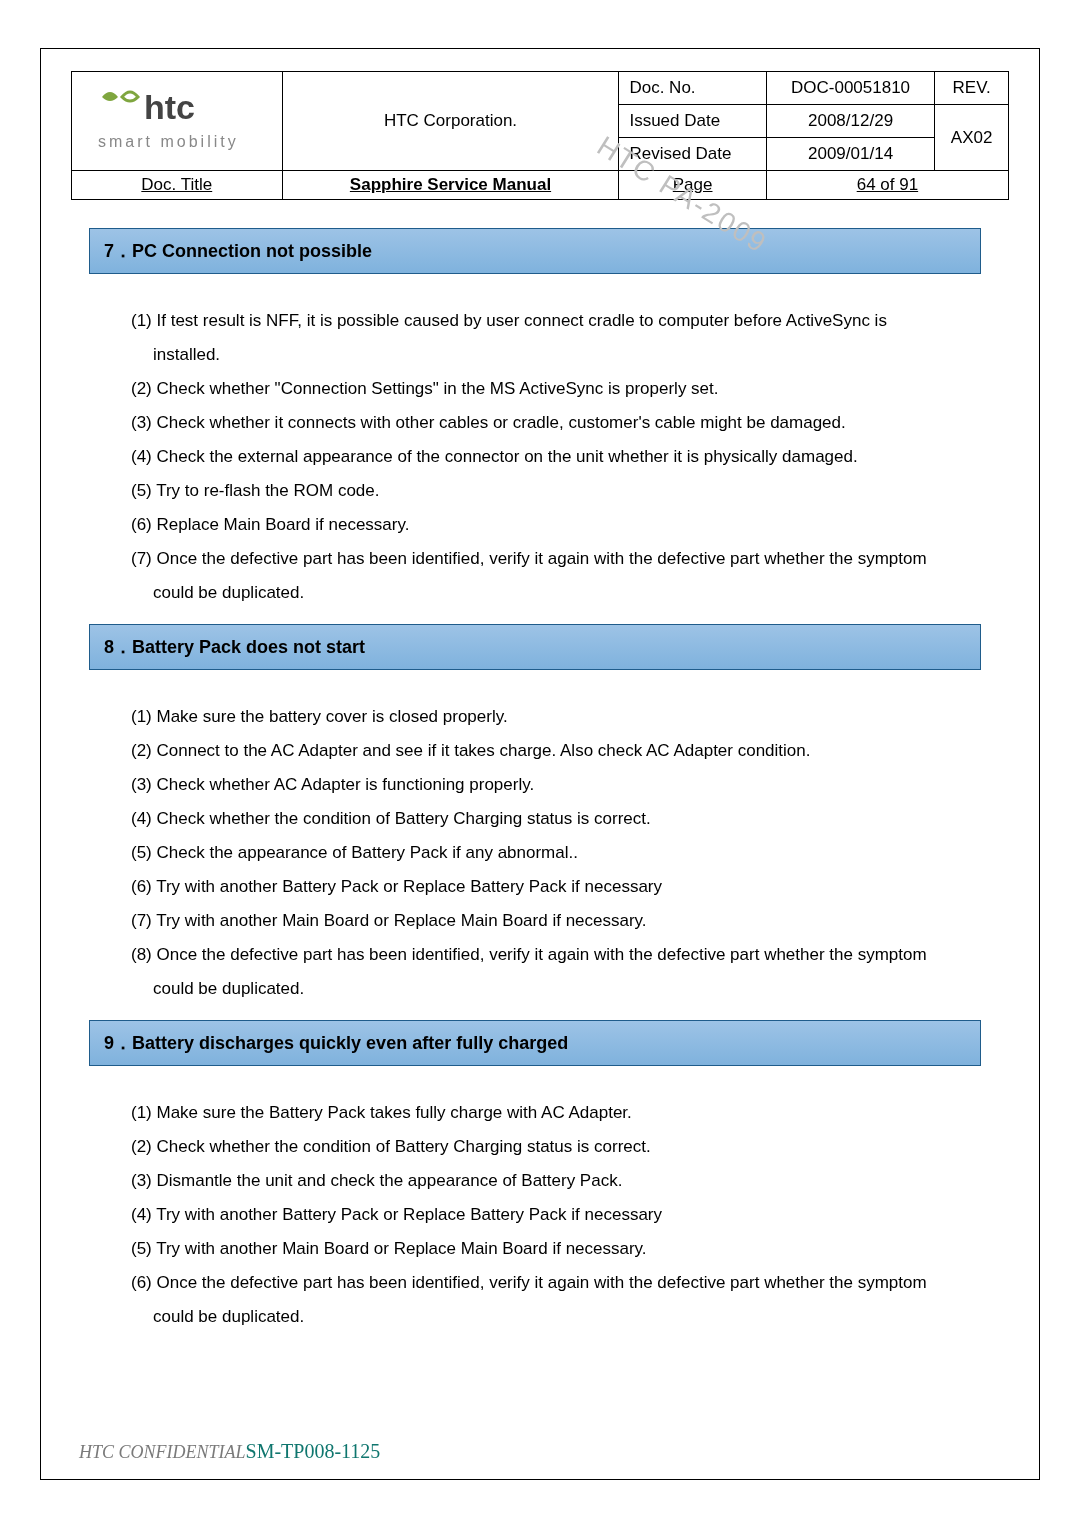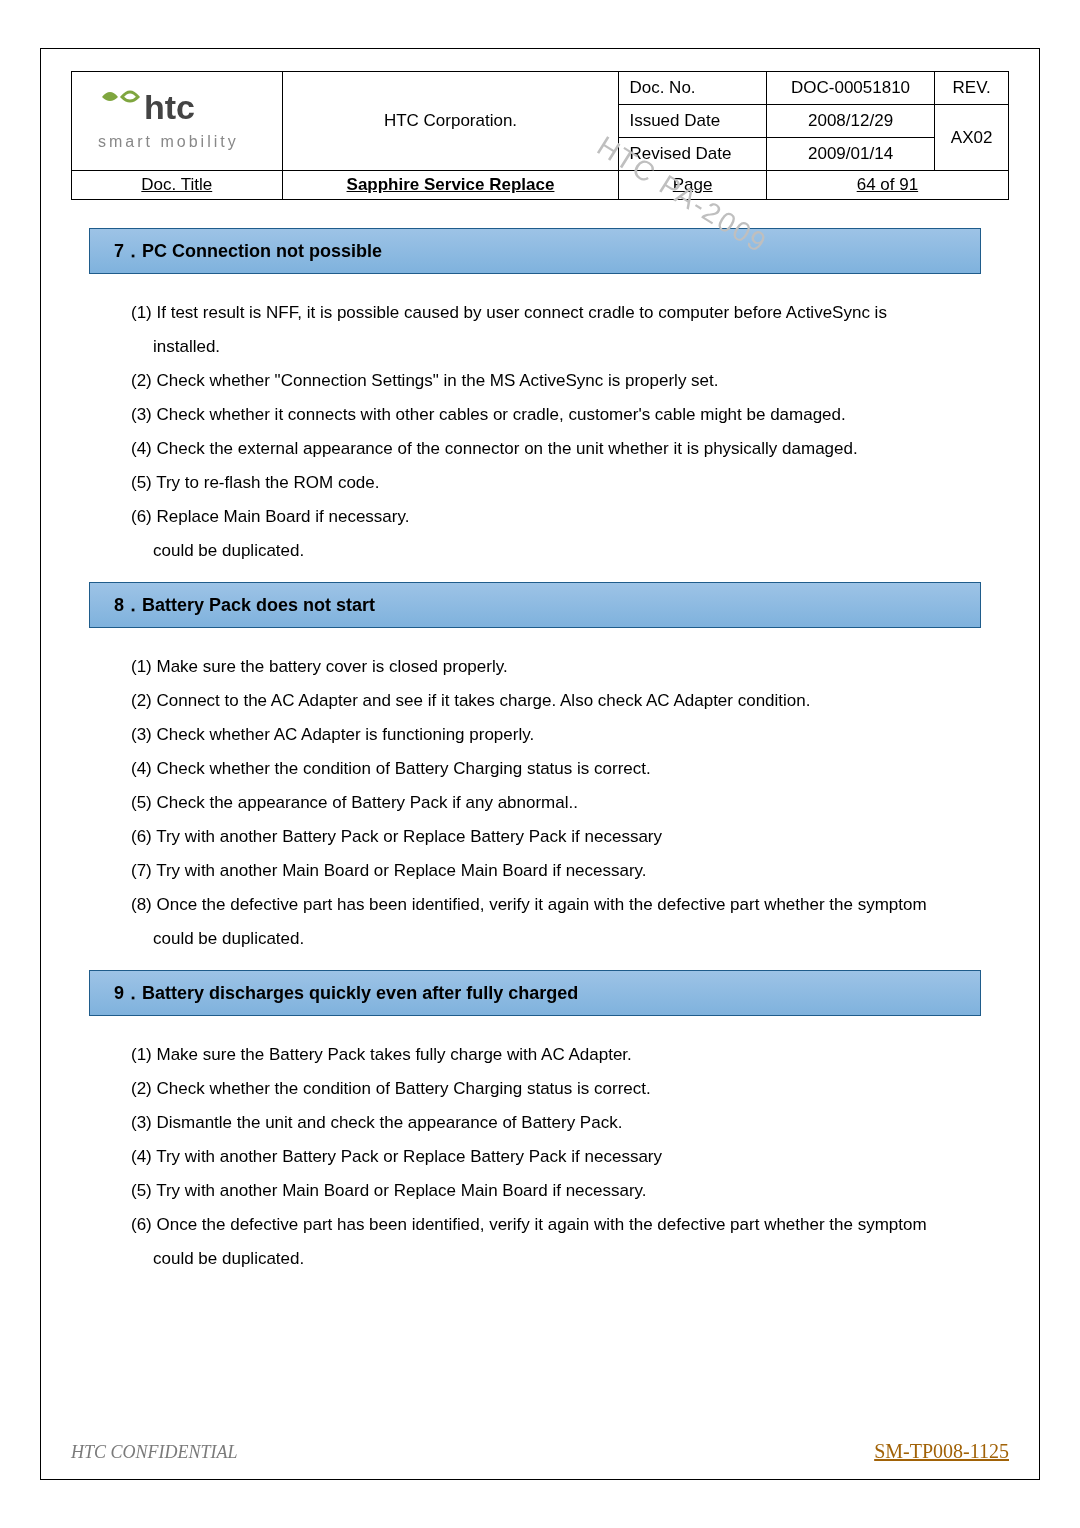--- a/index.html
+++ b/index.html
@@ -58,61 +58,59 @@
     transform: rotate(32deg);
     font-size: 28px;
     color: #bfbfbf;
     letter-spacing: 2px;
     pointer-events: none;
     font-family: Arial, sans-serif;
   }
   .section-head {
     background: linear-gradient(#9dc3e6 0%, #7fb2dd 100%);
     border: 1px solid #1f5c8b;
-    padding: 10px 24px;
+    padding: 10px 14px;
     font-weight: bold;
     font-size: 18px;
     color: #000;
-    margin: 4px 28px 16px 18px;
+    margin: 4px 28px 24px 18px;
   }
   .content-block {
     padding: 6px 40px 10px 48px;
     font-size: 17px;
     line-height: 2.0;
     text-align: justify;
   }
   .content-block .item {
     padding-left: 34px;
     text-indent: -34px;
     margin-left: 12px;
   }
   .content-block .hang {
     padding-left: 34px;
     text-indent: 0;
   }
   .footer {
     position: absolute;
     bottom: 16px;
-    left: 30px;
+    left: 38px;
     right: 30px;
     display: flex;
-    justify-content: space-between;
     align-items: flex-end;
   }
   .conf {
     font-style: italic;
     font-family: "Times New Roman", serif;
     font-size: 18px;
     color: #7a7a7a;
   }
   .sm {
     font-family: "Times New Roman", serif;
     font-size: 20px;
-    color: #a16207;
-    text-decoration: underline;
+    color: #0f766e;
   }
 </style>
 </head>
 <body>
 
 <div class="page-frame">
 
   <div class="watermark">HTC PA-2009</div>
 
   <table class="header-table">
@@ -137,36 +135,37 @@
       <td class="meta-label">Issued Date</td>
       <td class="meta-value">2008/12/29</td>
       <td class="rev-cell" rowspan="2">AX02</td>
     </tr>
     <tr>
       <td class="meta-label">Revised Date</td>
       <td class="meta-value">2009/01/14</td>
     </tr>
     <tr class="title-row">
       <td class="doc-title-label">Doc. Title</td>
-      <td class="doc-title-value">Sapphire Service Replace</td>
+      <td class="doc-title-value">Sapphire Service Manual</td>
       <td class="meta-label" style="text-align:center">Page</td>
       <td class="page-value" colspan="2">64  of  91</td>
     </tr>
   </tbody>
     </table>
 
   <div class="section-head">7．PC Connection not possible</div>
   <div class="content-block">
     <div class="item">(1) If test result is NFF, it is possible caused by user connect cradle to computer before ActiveSync is</div>
     <div class="hang">installed.</div>
     <div class="item">(2) Check whether "Connection Settings" in the MS ActiveSync is properly set.</div>
     <div class="item">(3) Check whether it connects with other cables or cradle, customer's cable might be damaged.</div>
     <div class="item">(4) Check the external appearance of the connector on the unit whether it is physically damaged.</div>
     <div class="item">(5) Try to re-flash the ROM code.</div>
     <div class="item">(6) Replace Main Board if necessary.</div>
+    <div class="item">(7) Once the defective part has been identified, verify it again with the defective part whether the symptom</div>
     <div class="hang">could be duplicated.</div>
   </div>
 
   <div class="section-head">8．Battery Pack does not start</div>
   <div class="content-block">
     <div class="item">(1) Make sure the battery cover is closed properly.</div>
     <div class="item">(2) Connect to the AC Adapter and see if it takes charge. Also check AC Adapter condition.</div>
     <div class="item">(3) Check whether AC Adapter is functioning properly.</div>
     <div class="item">(4) Check whether the condition of Battery Charging status is correct.</div>
     <div class="item">(5) Check the appearance of Battery Pack if any abnormal..</div>

